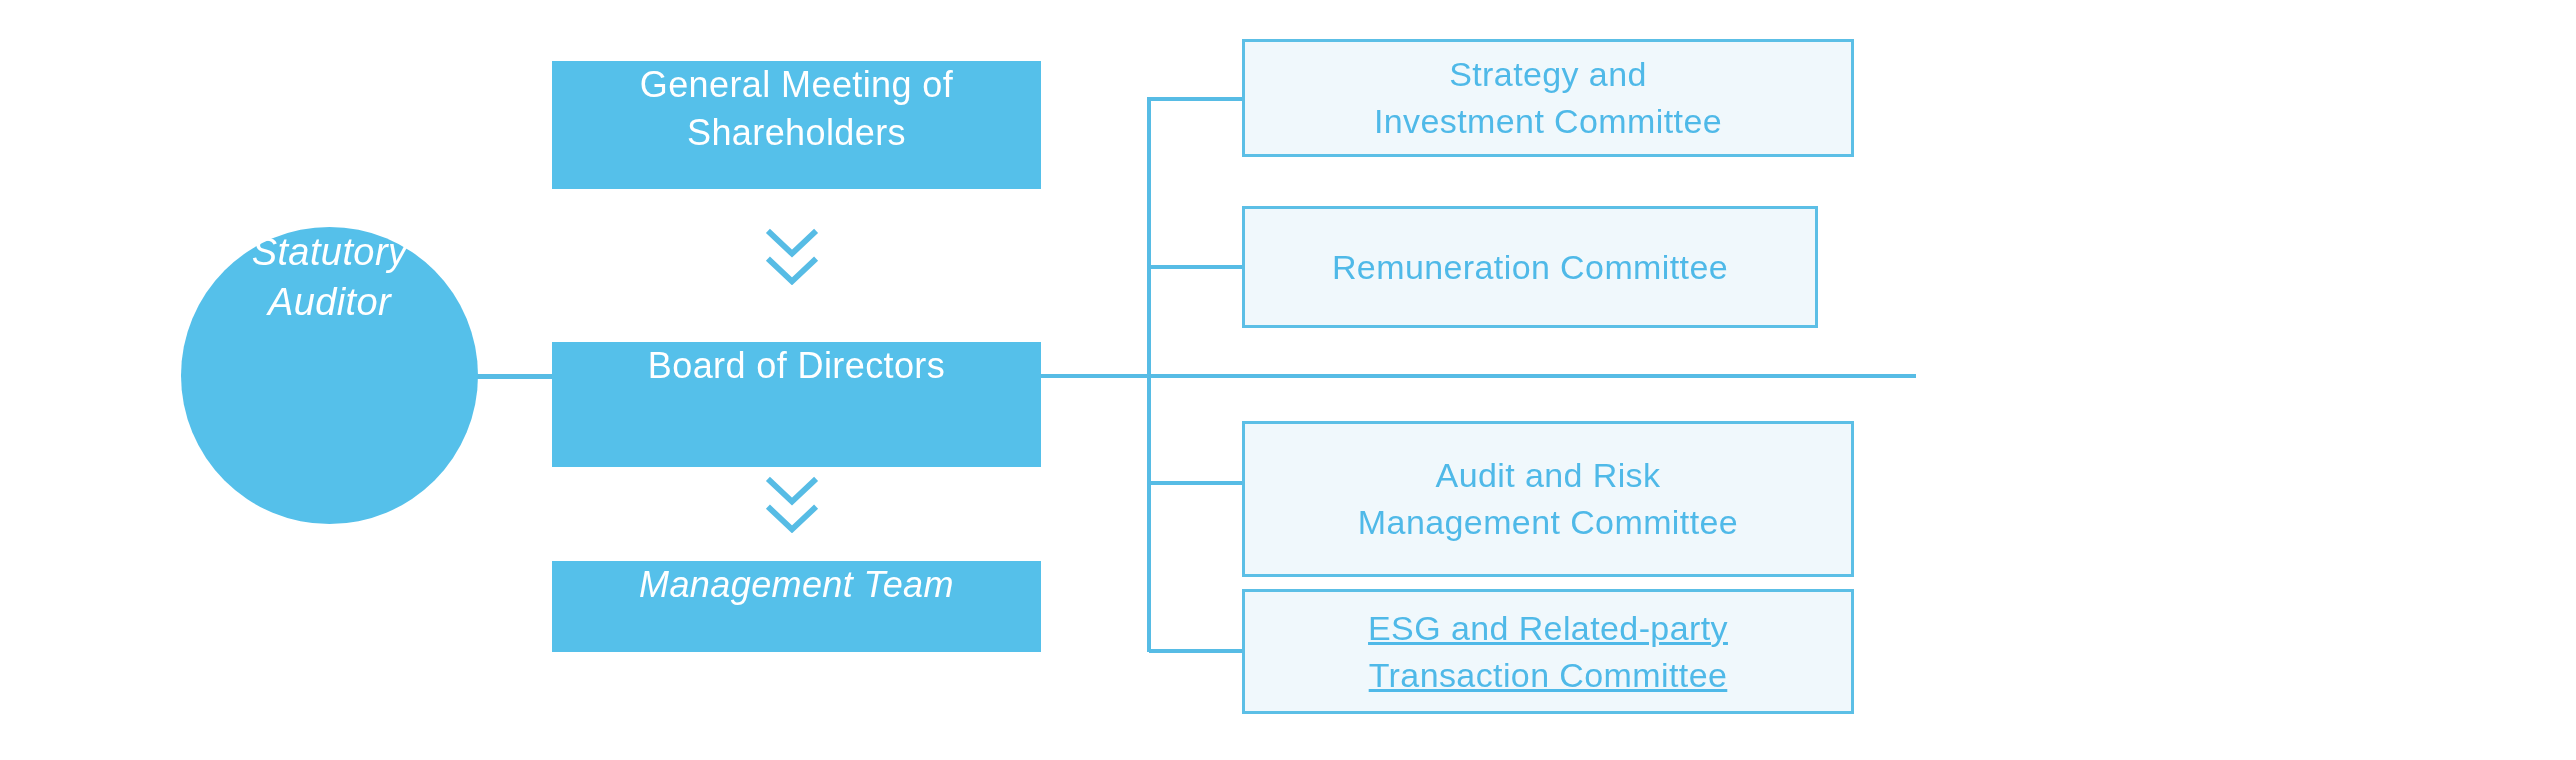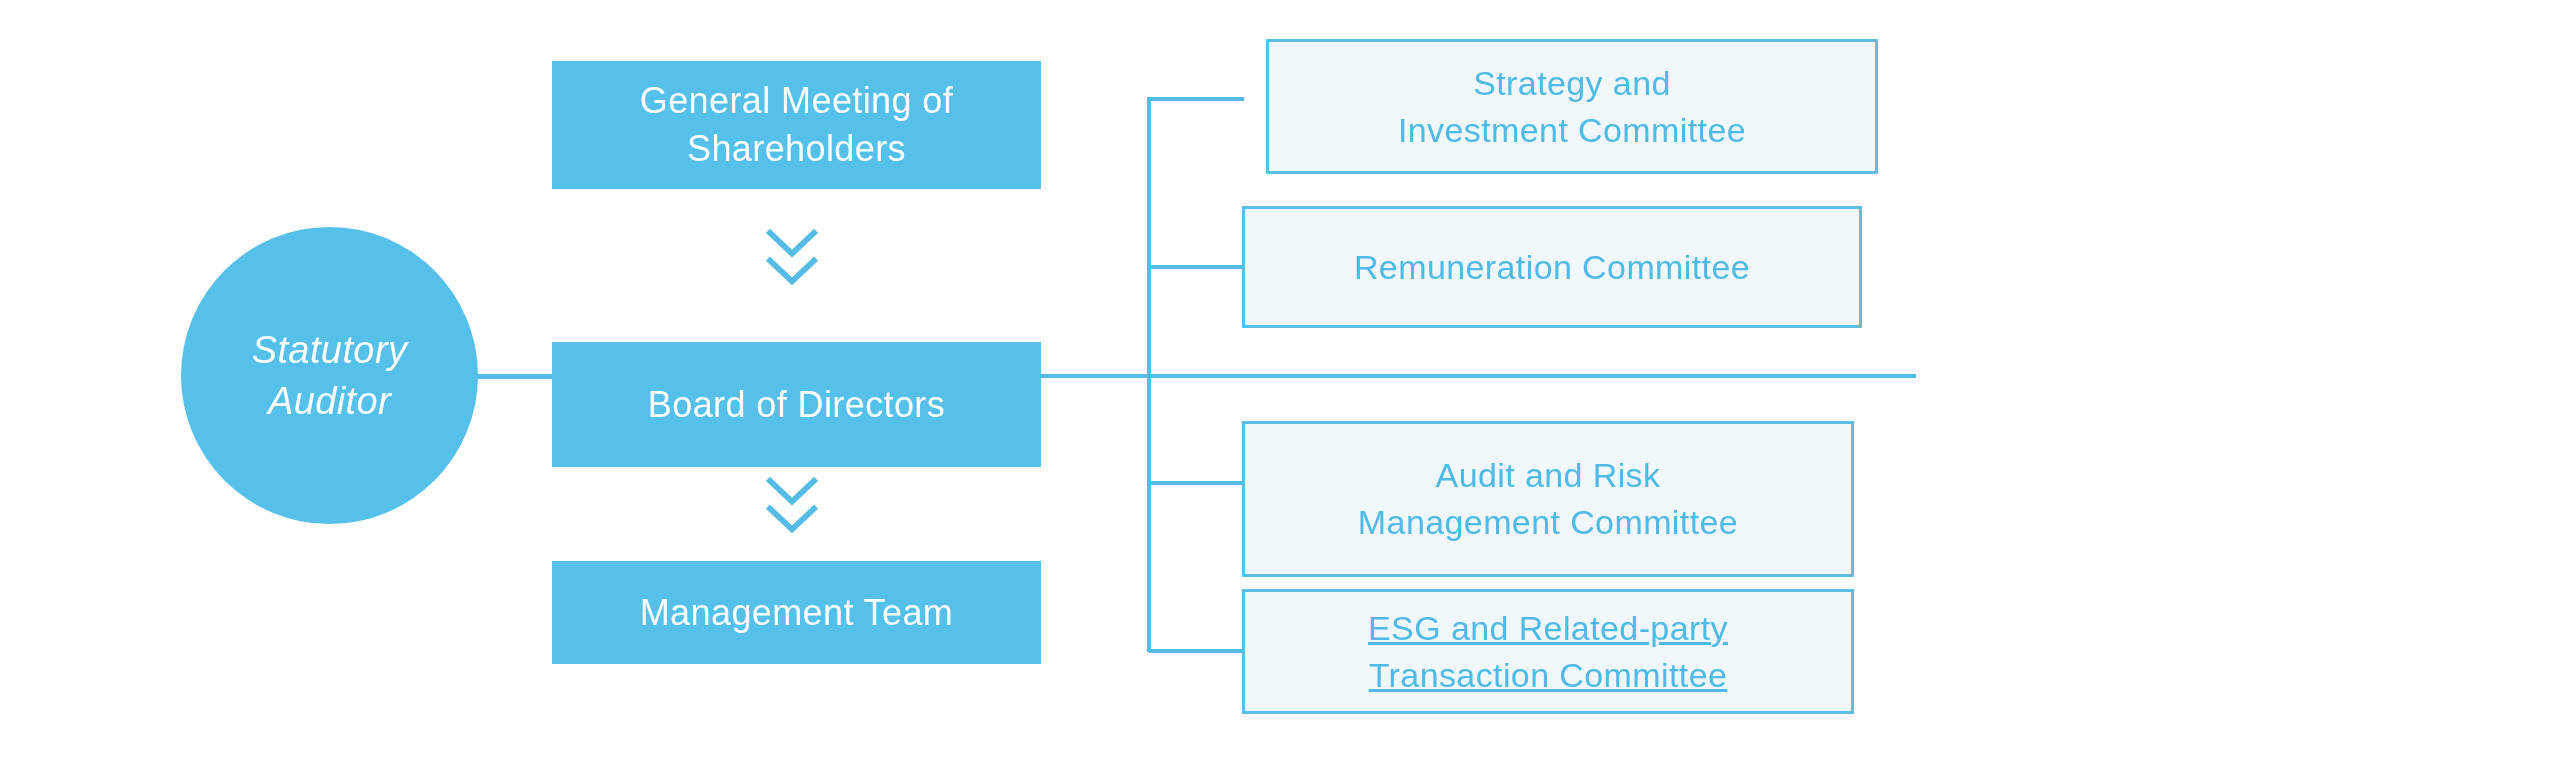--- a/index.html
+++ b/index.html
@@ -18,21 +18,20 @@
     height:760px;
     background:var(--background);
     font-family:"Liberation Sans", sans-serif;
     overflow:hidden;
   }
   .node{
     position:absolute;
     background:var(--node-fill);
     color:var(--node-text);
     display:flex;
-    align-items:center;
     justify-content:center;
     text-align:center;
     font-size:36px;
     line-height:1.32;
     white-space:pre-line;
     font-weight:400;
     letter-spacing:0.4px;
   }
   .circle{
     border-radius:50%;
@@ -102,30 +101,30 @@
 
   <div class="node" style="left:552px;top:61px;width:489px;height:128px;">
     <span>General Meeting of
 Shareholders</span>
   </div>
 
   <div class="node" style="left:552px;top:314px;width:489px;height:125px;margin-top:28px;">
     <span>Board of Directors</span>
   </div>
 
-  <div class="node" style="left:552px;top:561px;width:489px;height:103px;">
+  <div class="node" style="left:552px;top:561px;width:489px;height:91px;font-style:italic;">
     <span>Management Team</span>
   </div>
 
-  <div class="committee" style="left:1242px;top:39px;width:612px;height:135px;margin-left:24px;">
+  <div class="committee" style="left:1242px;top:39px;width:612px;height:118px;">
     <span>Strategy and
 Investment Committee</span>
   </div>
 
-  <div class="committee" style="left:1242px;top:206px;width:620px;height:122px;">
+  <div class="committee" style="left:1242px;top:206px;width:576px;height:122px;">
     <span>Remuneration Committee</span>
   </div>
 
   <div class="committee" style="left:1242px;top:421px;width:612px;height:156px;">
     <span>Audit and Risk
 Management Committee</span>
   </div>
 
   <div class="committee" style="left:1242px;top:589px;width:612px;height:125px;text-decoration:underline;">
     <span>ESG and Related-party

